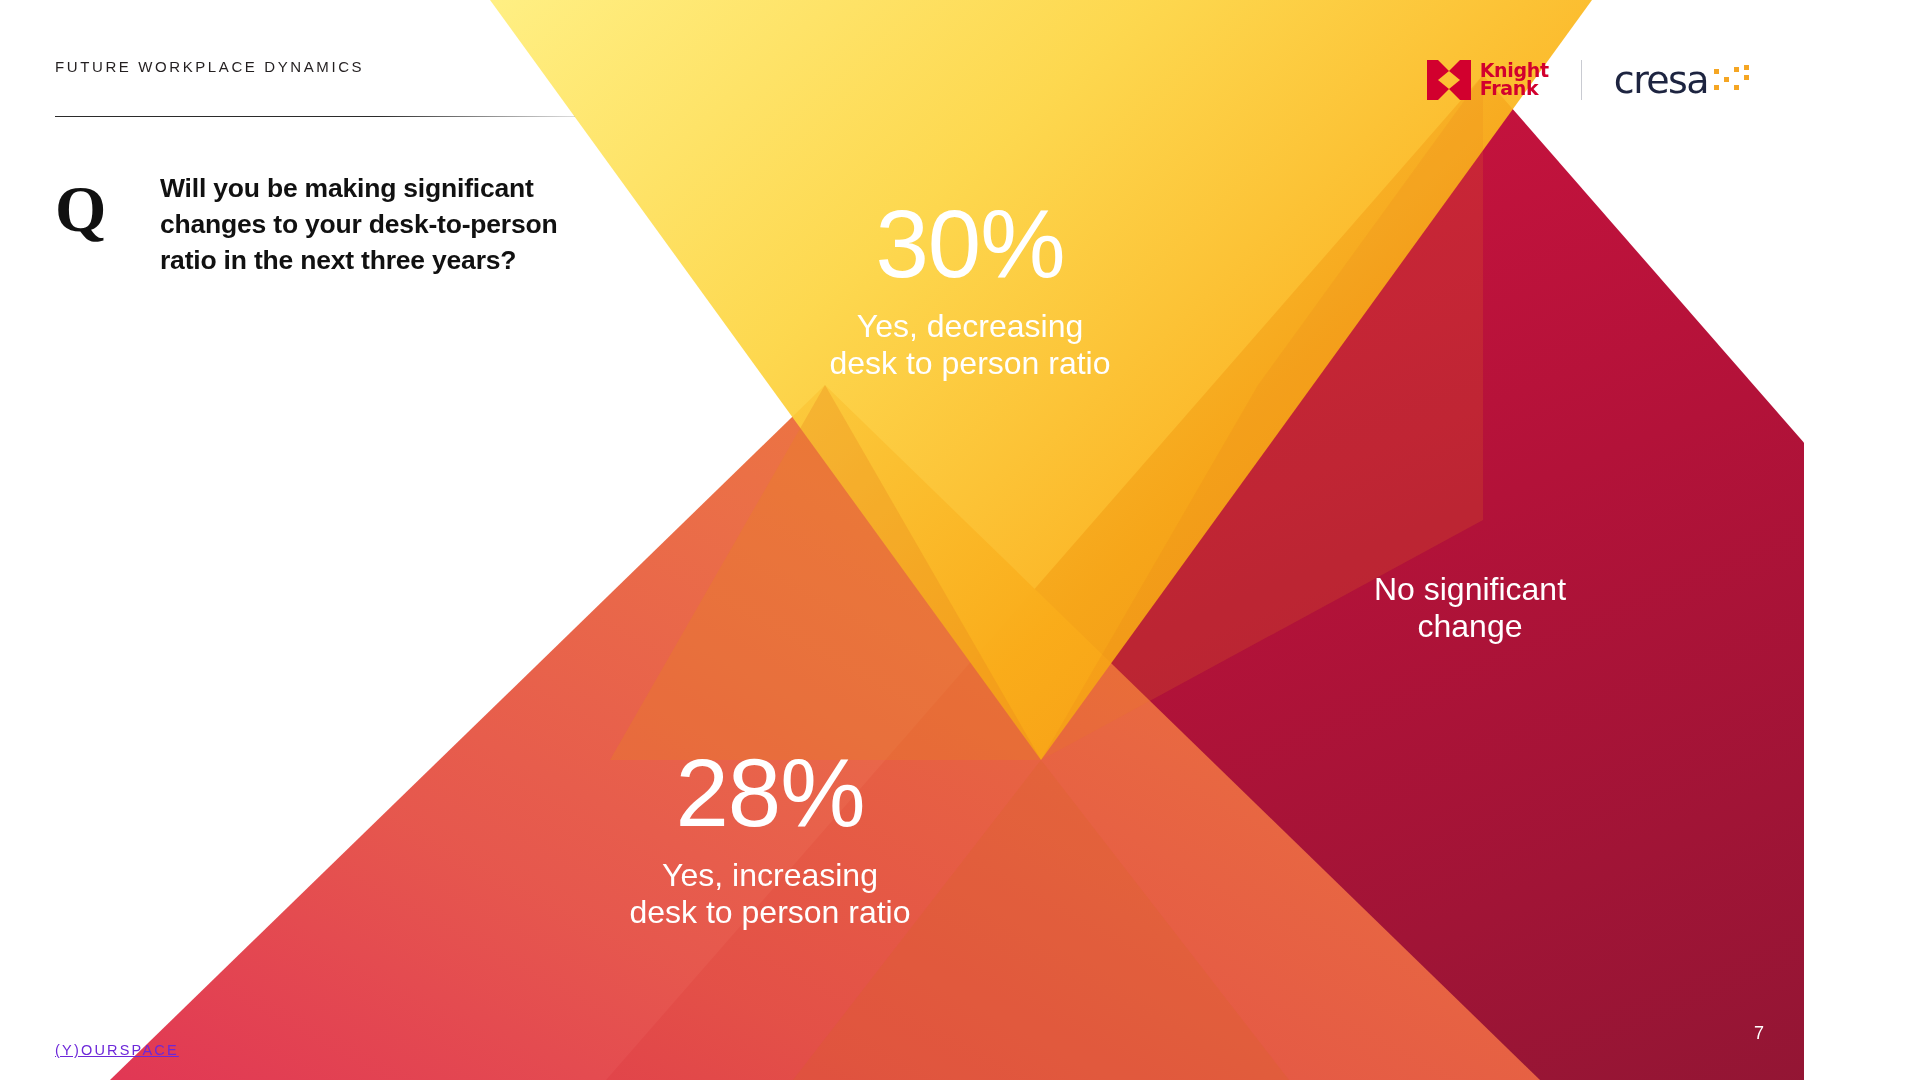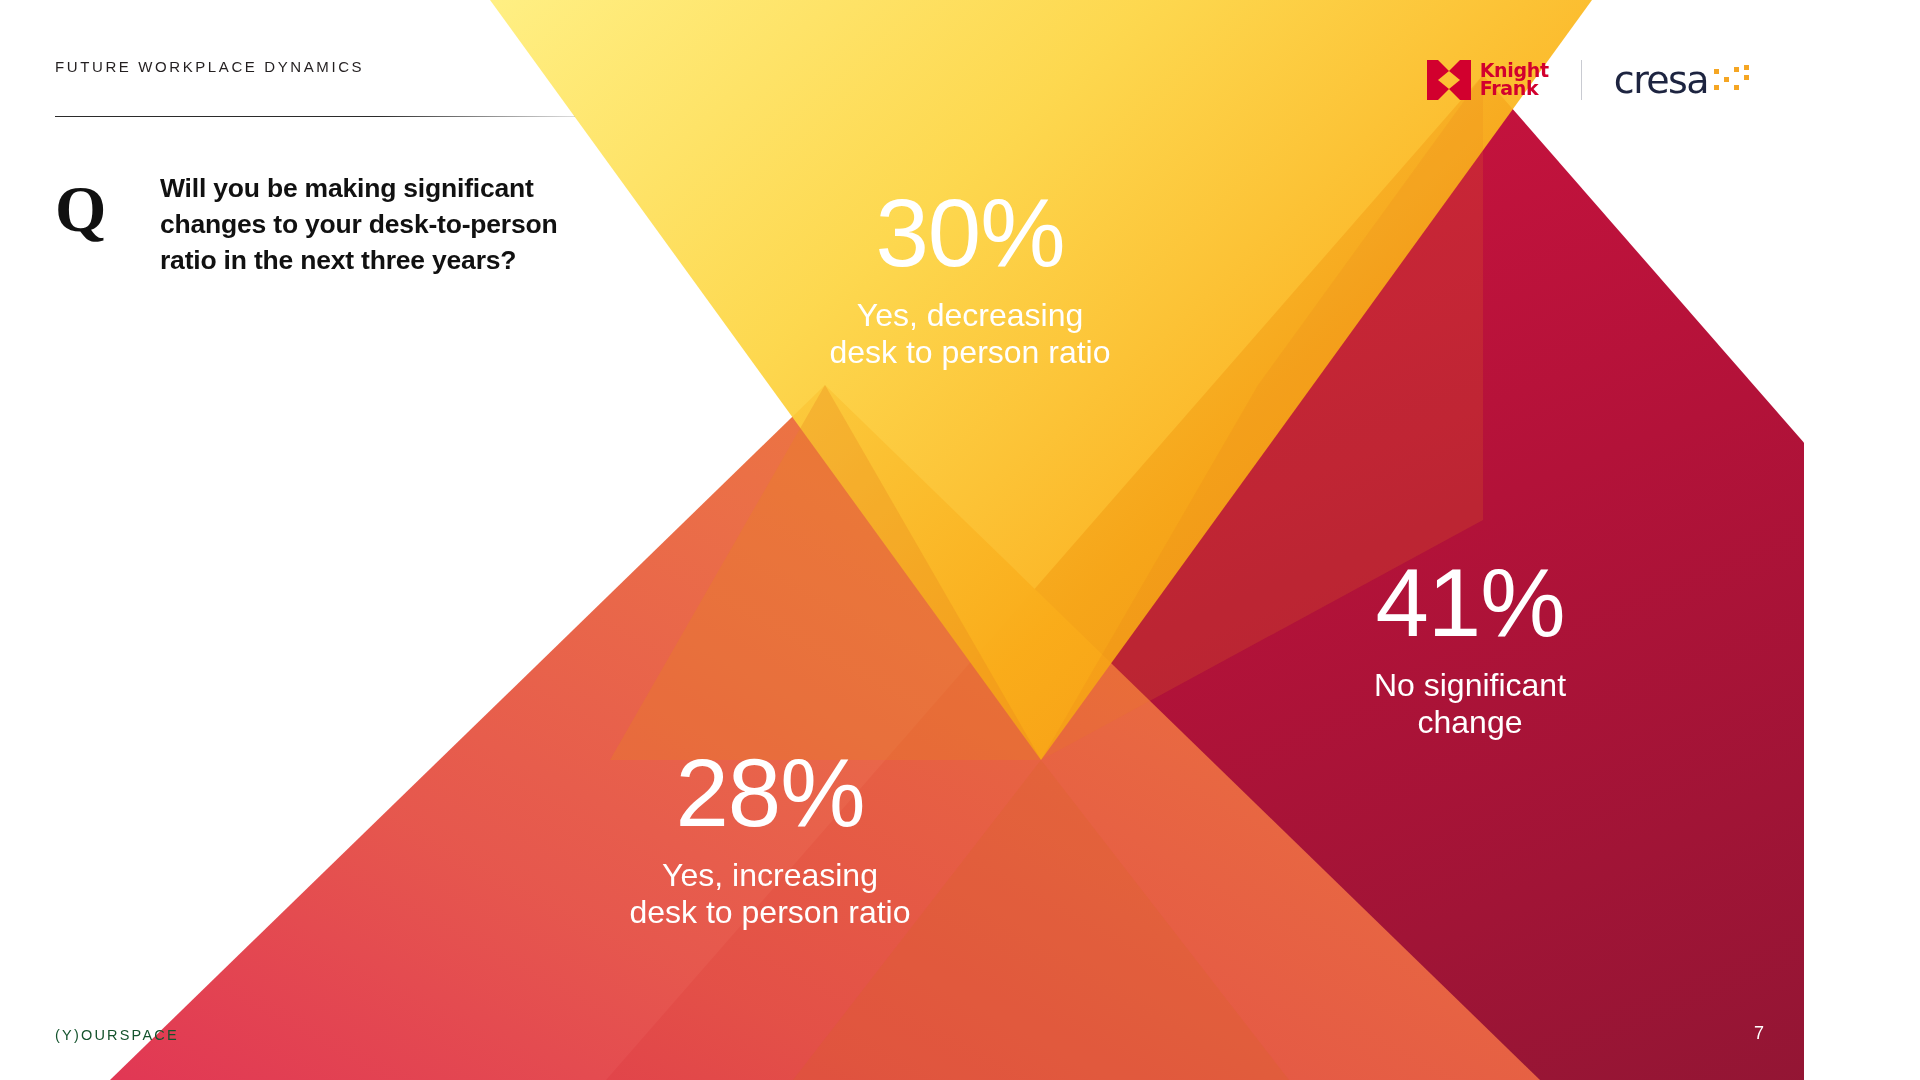--- a/index.html
+++ b/index.html
@@ -52,28 +52,28 @@
   
   .stat { position:absolute; text-align:center; color:#fff; }
   .stat .pct {
     font-size:96px; font-weight:300; line-height:1.0;
     letter-spacing:-1px; display:block;
   }
   .stat .lbl {
     font-size:32px; font-weight:300; line-height:37px;
     display:block; margin-top:16px; white-space:pre-line;
   }
-  #stat-decreasing { left:760px; top:185px; width:420px; }
+  #stat-decreasing { left:760px; top:196px; width:420px; }
   #stat-no-change  { left:1280px; top:555px; width:380px; }
   #stat-increasing { left:560px; top:745px; width:420px; }
 
   
   .footer-brand {
-    position:absolute; left:55px; bottom:37px;
-    font-size:14.5px; letter-spacing:2.2px; color:#14532d;
+    position:absolute; left:55px; bottom:22px;
+    font-size:14.5px; letter-spacing:2.2px; color:#6d28d9;text-decoration:underline;
   }
   .page-no {
     position:absolute; right:40px; bottom:36px;
     font-size:18px; font-weight:300; color:#ffffff;
   }
 </style>
 </head>
 <body>
 
 <div id="slide">
@@ -165,21 +165,20 @@
     <div class="q-text">Will you be making significant changes to your desk-to-person ratio in the next three years?</div>
   </div>
 
   <div class="stat" id="stat-decreasing">
     <span class="pct">30%</span>
     <span class="lbl">Yes, decreasing
 desk to person ratio</span>
   </div>
 
   <div class="stat" id="stat-no-change">
-    <span class="pct">41%</span>
     <span class="lbl">No significant
 change</span>
   </div>
 
   <div class="stat" id="stat-increasing">
     <span class="pct">28%</span>
     <span class="lbl">Yes, increasing
 desk to person ratio</span>
   </div>
 

